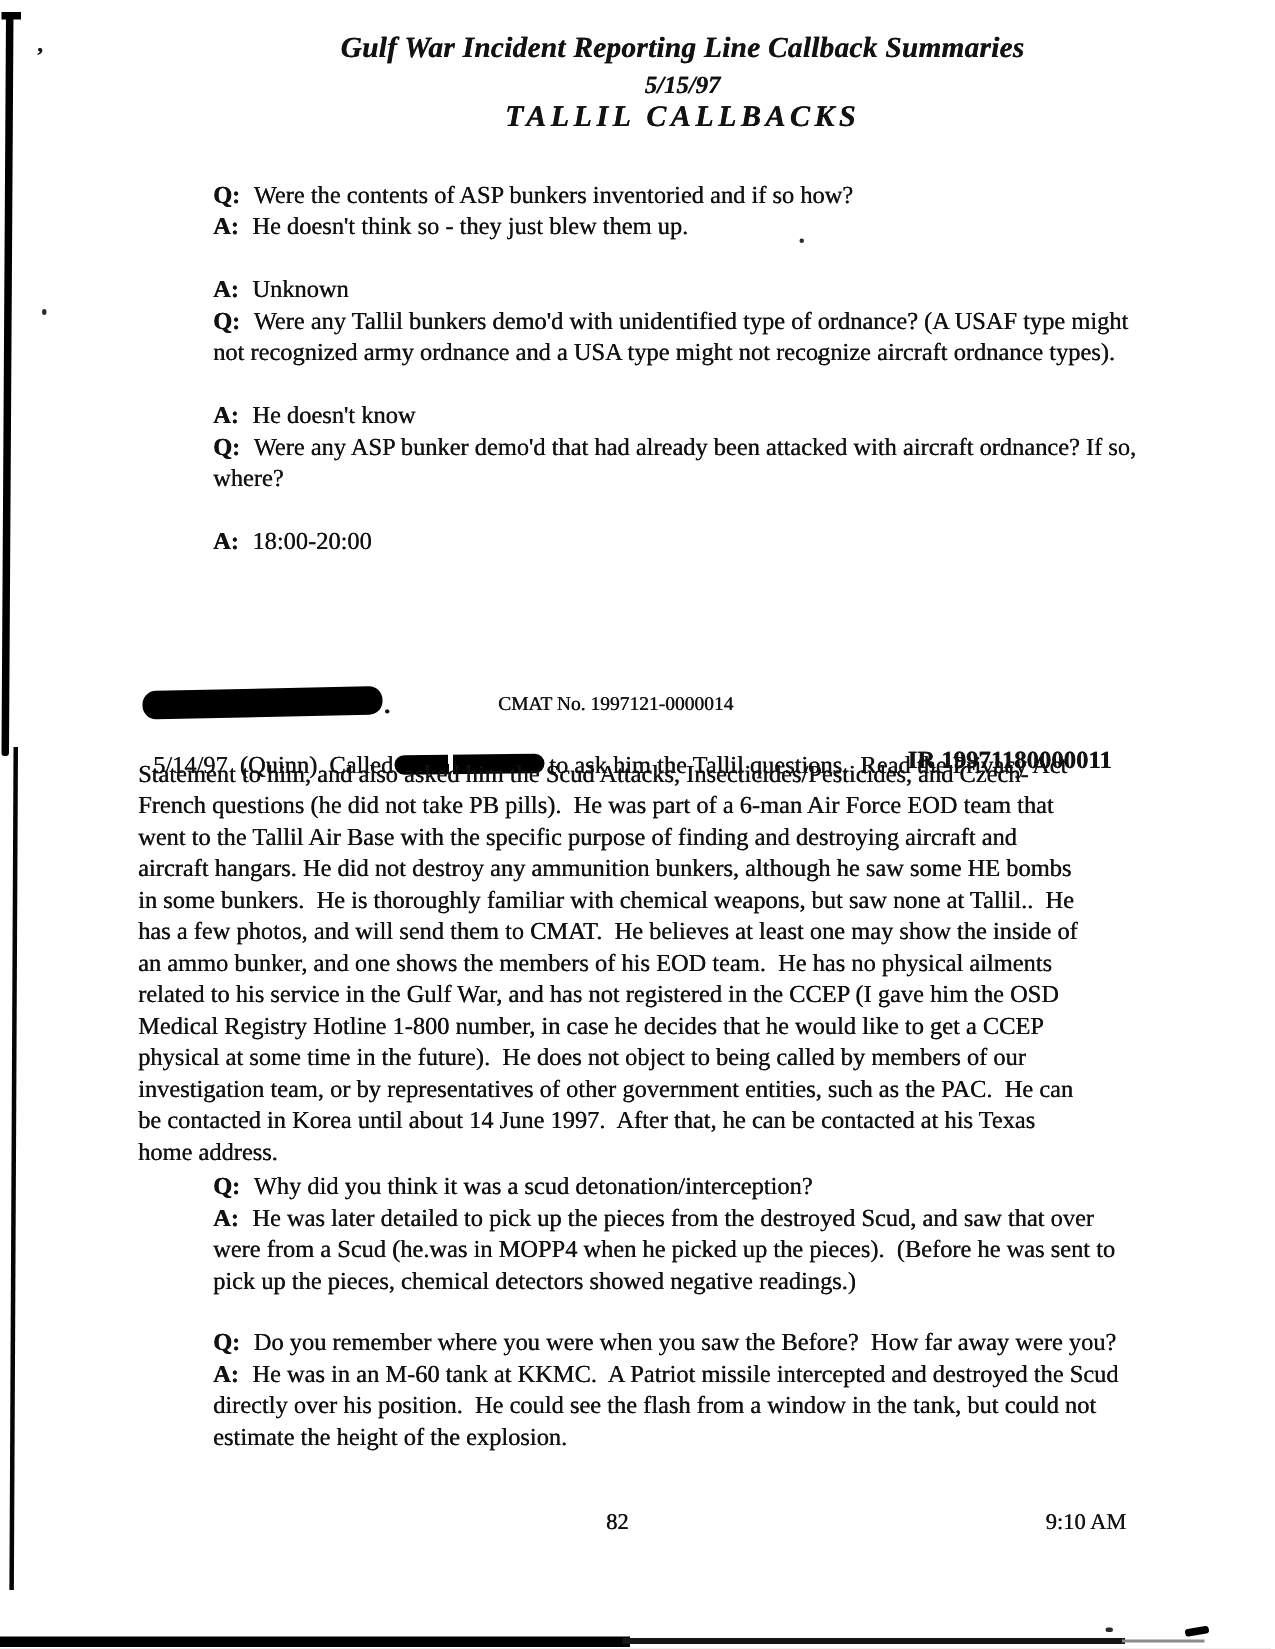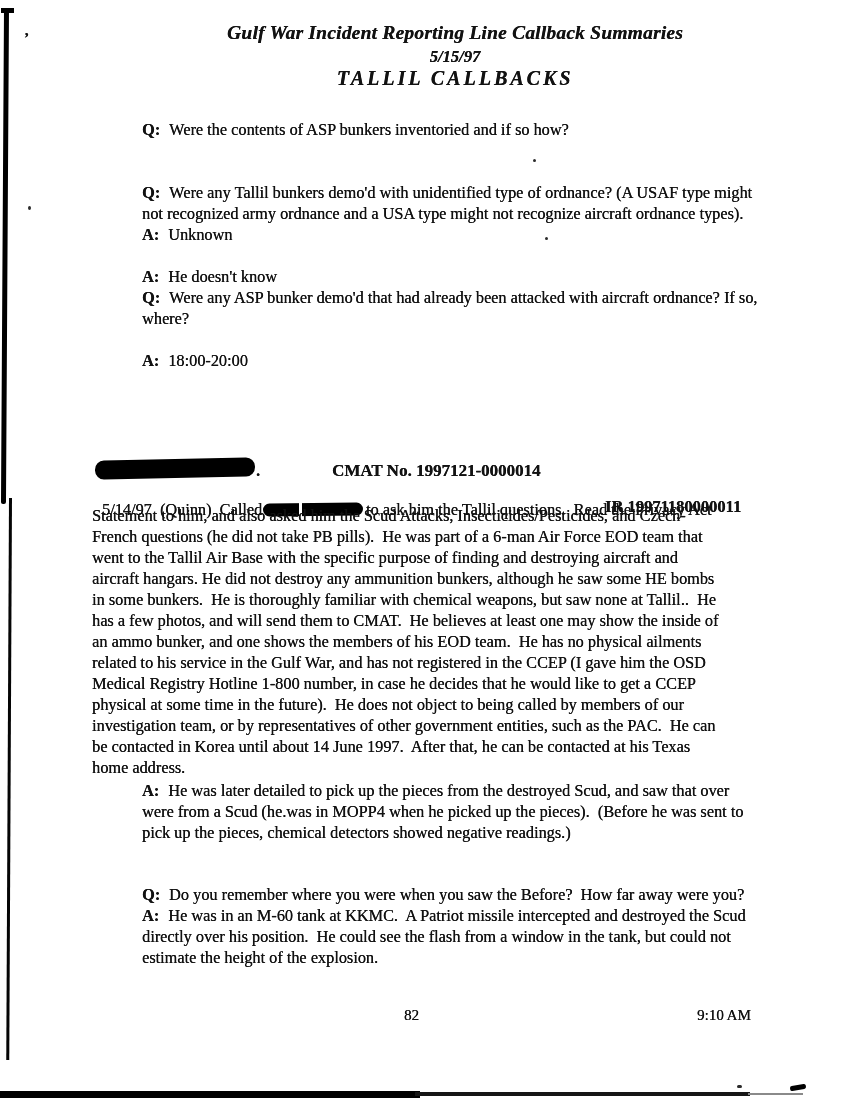--- a/index.html
+++ b/index.html
@@ -26,21 +26,21 @@
   .inline-redaction{
     display:inline-block;width:100px;height:13px;margin:0 3px -1px 1px;
     background:linear-gradient(90deg,#000 0 36%,rgba(0,0,0,0) 36% 39%,#000 39% 100%);
     border-radius:7px;transform:rotate(-0.6deg);
   }
   .redaction-bar{
     left:95px;top:459px;width:160px;height:19px;background:#000;
     border-radius:9px;transform:rotate(-1.2deg);
   }
   .record-mark{left:256px;top:462px;font-size:16px;font-weight:bold;}
-  .cmat-no{left:332px;top:461px;font-size:17px;font-weight:bold;}
+  .cmat-no{left:332px;top:461px;font-size:13px;font-weight:normal;}
   .ir-no{left:605px;top:461px;font-size:16.5px;font-weight:bold;margin-top:36px;}
   .footer-text{top:1007px;font-size:15px;}
   .page-number{left:404px;text-align:center;}
   .footer-time{left:697px;}
   
   .edge-line-top{left:4px;top:9px;width:5px;height:495px;background:#000;transform:rotate(0.35deg);transform-origin:top left;border-radius:2px;}
   .edge-line-bottom{left:9px;top:498px;width:2.5px;height:562px;background:#050505;transform:rotate(0.28deg);transform-origin:top left;}
   .edge-tick{left:1px;top:8px;width:13px;height:4.5px;background:#000;}
   .bottom-bar-1{left:0;top:1091px;width:420px;height:7px;background:#000;}
   .bottom-bar-2{left:415px;top:1092px;width:335px;height:4px;background:#161616;}
@@ -70,26 +70,27 @@
   <div class="abs speck speck-2"></div>
   <div class="abs speck speck-3"></div>
   <div class="abs speck speck-4"></div>
 
   <div class="abs center-line doc-title">Gulf War Incident Reporting Line Callback Summaries</div>
   <div class="abs center-line doc-date">5/15/97</div>
   <div class="abs center-line doc-section">TALLIL CALLBACKS</div>
 
   <div class="abs qa" style="top:119px">
     <div><span class="lbl">Q:</span><span class="txt">Were the contents of ASP bunkers inventoried and if so how?</span></div>
+    <div><span class="lbl">A:</span><span class="txt">He doesn't think so - they just blew them up.</span></div>
   </div>
 
   <div class="abs qa" style="top:182px">
+    <div><span class="lbl">A:</span><span class="txt">Unknown</span></div>
     <div><span class="lbl">Q:</span><span class="txt">Were any Tallil bunkers demo'd with unidentified type of ordnance? (A USAF type might
 not recognized army ordnance and a USA type might not recognize aircraft ordnance types).</span></div>
-    <div><span class="lbl">A:</span><span class="txt">Unknown</span></div>
   </div>
 
   <div class="abs qa" style="top:266px">
     <div><span class="lbl">A:</span><span class="txt">He doesn't know</span></div>
     <div><span class="lbl">Q:</span><span class="txt">Were any ASP bunker demo'd that had already been attacked with aircraft ordnance? If so,
 where?</span></div>
   </div>
 
   <div class="abs qa" style="top:350px">
     <div><span class="lbl">A:</span><span class="txt">18:00-20:00</span></div>
@@ -109,20 +110,21 @@
 has a few photos, and will send them to CMAT.  He believes at least one may show the inside of
 an ammo bunker, and one shows the members of his EOD team.  He has no physical ailments
 related to his service in the Gulf War, and has not registered in the CCEP (I gave him the OSD
 Medical Registry Hotline 1-800 number, in case he decides that he would like to get a CCEP
 physical at some time in the future).  He does not object to being called by members of our
 investigation team, or by representatives of other government entities, such as the PAC.  He can
 be contacted in Korea until about 14 June 1997.  After that, he can be contacted at his Texas
 home address.</div>
 
   <div class="abs qa" style="top:780px">
+    <div><span class="lbl">Q:</span><span class="txt">Why did you think it was a scud detonation/interception?</span></div>
     <div><span class="lbl">A:</span><span class="txt">He was later detailed to pick up the pieces from the destroyed Scud, and saw that over
 were from a Scud (he.was in MOPP4 when he picked up the pieces).  (Before he was sent to
 pick up the pieces, chemical detectors showed negative readings.)</span></div>
   </div>
 
   <div class="abs qa" style="top:884px">
     <div><span class="lbl">Q:</span><span class="txt">Do you remember where you were when you saw the Before?  How far away were you?</span></div>
     <div><span class="lbl">A:</span><span class="txt">He was in an M-60 tank at KKMC.  A Patriot missile intercepted and destroyed the Scud
 directly over his position.  He could see the flash from a window in the tank, but could not
 estimate the height of the explosion.</span></div>

